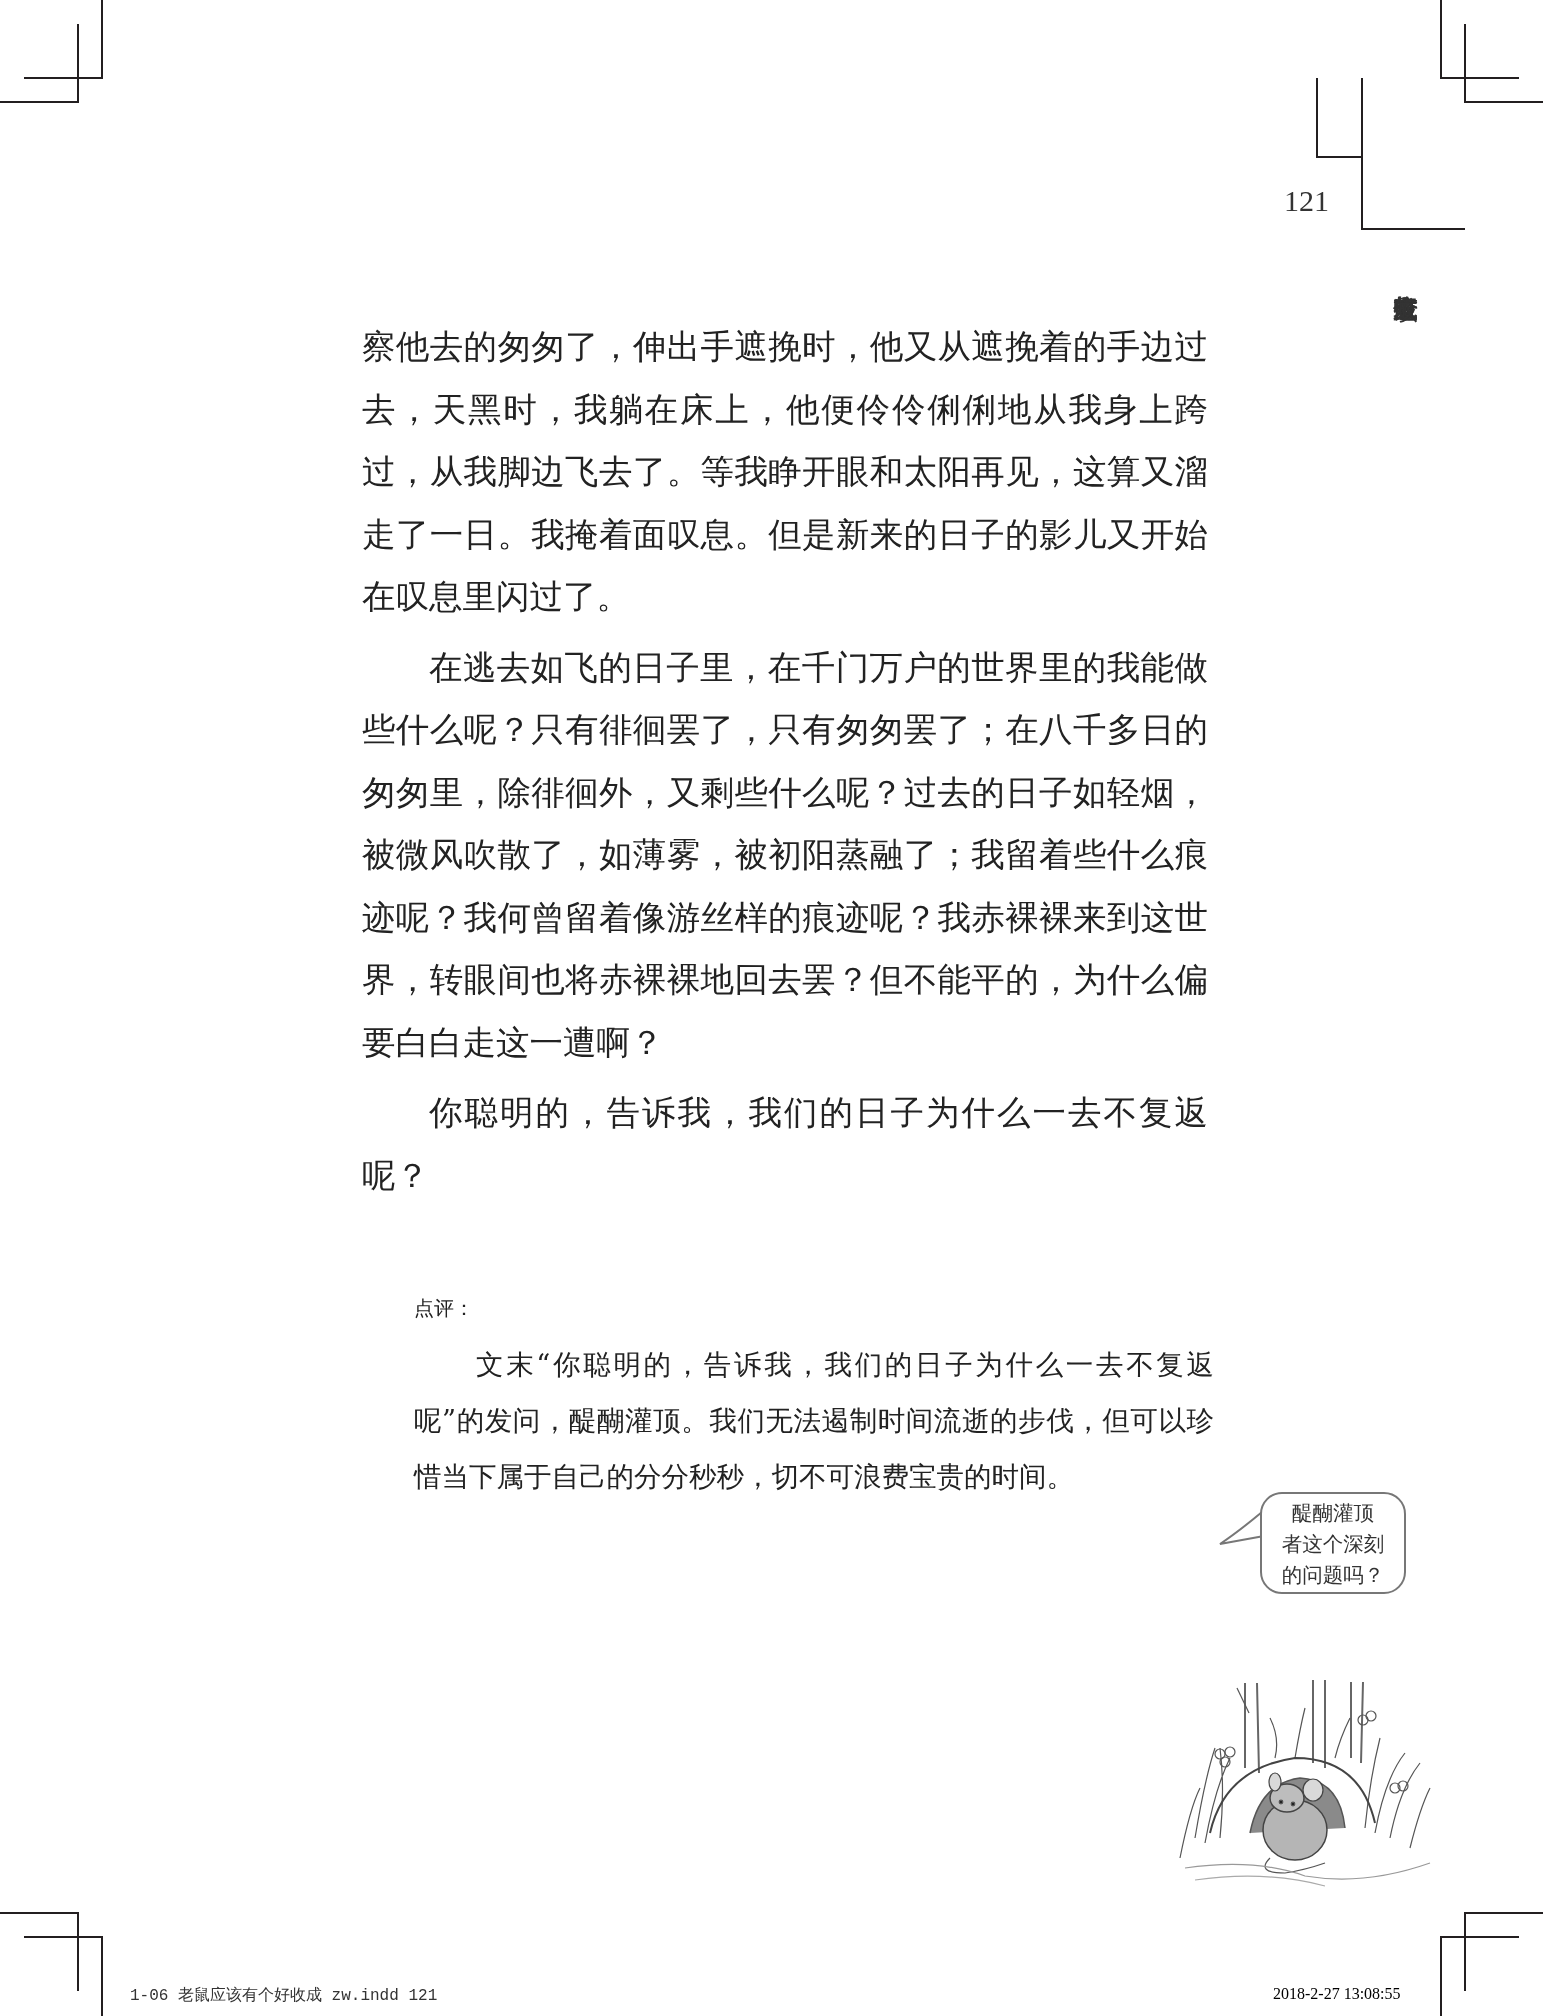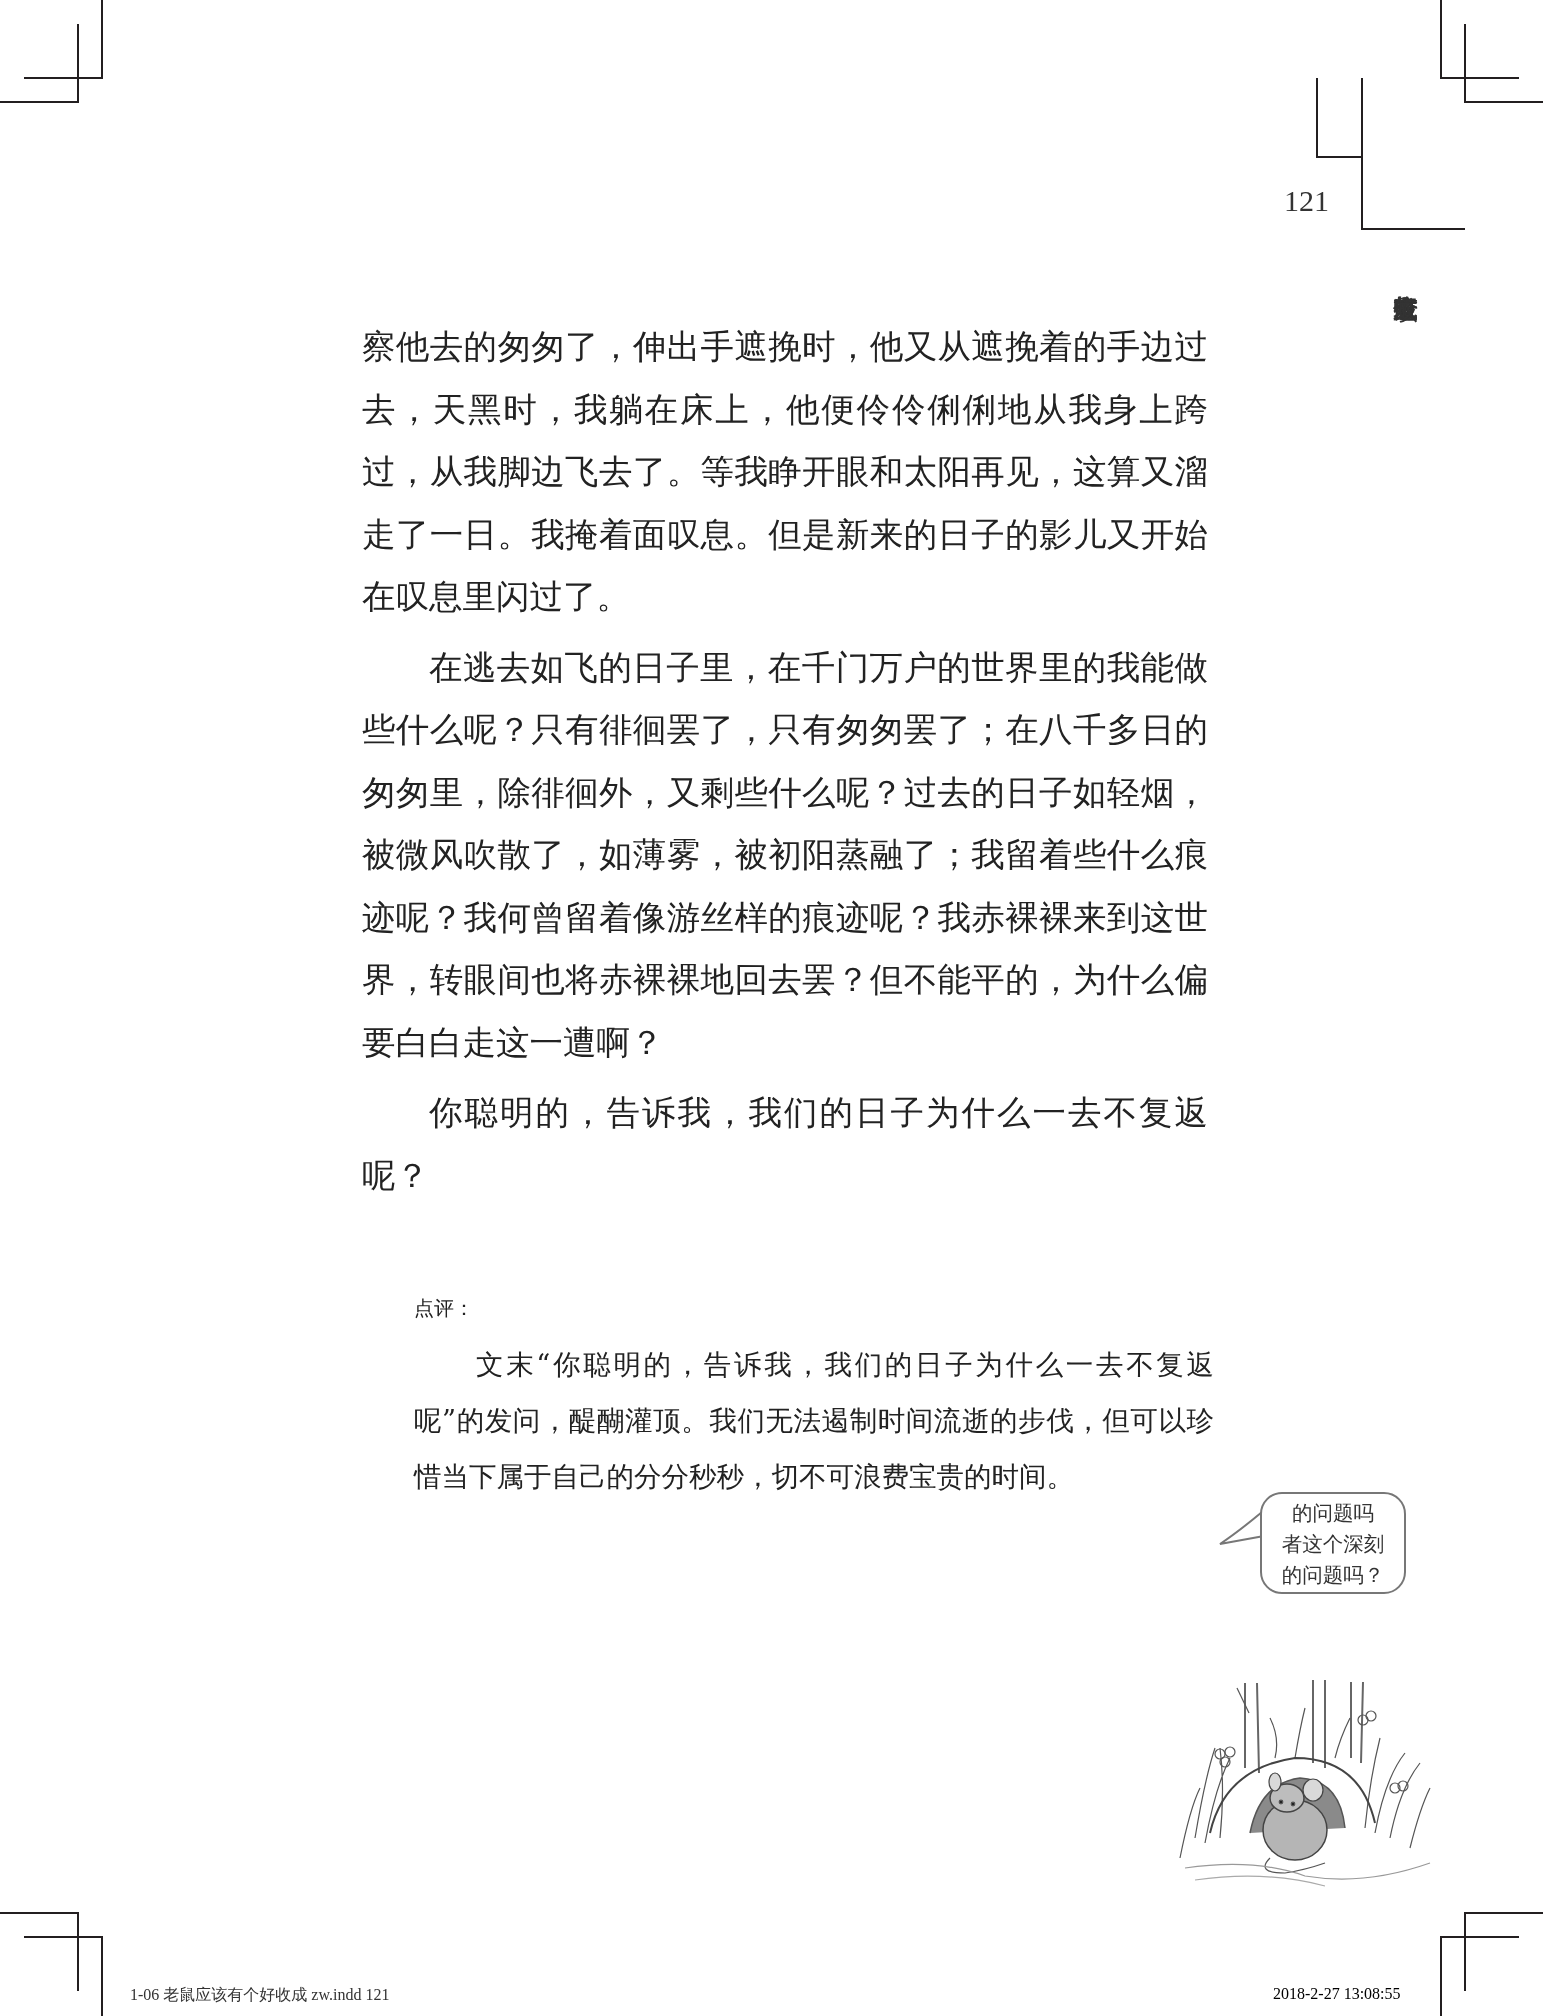--- a/index.html
+++ b/index.html
@@ -23,21 +23,21 @@
              text-align: justify; }
   .comment p { margin: 0; }
   .comment p.indent { text-indent: 62px; }
   .comment .heading { font-size: 20px; margin-bottom: 0px; }
   .bubble { position: absolute; left: 1260px; top: 1492px; width: 146px; height: 102px;
             border: 2px solid #777; border-radius: 22px; background: #fff;
             font-family: "DejaVu Serif", serif; font-size: 20.5px; line-height: 31px;
             color: #333; text-align: center; padding-top: 4px; box-sizing: border-box; }
   .bubble-tail { position: absolute; left: 1218px; top: 1510px; }
   .illustration { position: absolute; left: 1175px; top: 1658px; width: 262px; height: 232px; }
-  .footer-left { position: absolute; left: 130px; top: 1985px; font-family: Liberation Serif, serif;
+  .footer-left { position: absolute; left: 130px; top: 1985px; font-family: Liberation Mono, monospace;
                  font-size: 16px; color: #333; }
   .footer-right { position: absolute; left: 1273px; top: 1985px; font-family: "Liberation Serif", serif;
                   font-size: 16px; color: #000000; }
 </style>
 </head>
 <body>
 
 <div>
   <div class="line v" style="left:101px; top:0; height:79px;"></div>
   <div class="line h" style="left:24px; top:77px; width:79px;"></div>
@@ -84,21 +84,21 @@
 
 <div class="comment">
   <p class="heading">点评：</p>
   <p class="indent">文末“你聪明的，告诉我，我们的日子为什么一去不复返呢”的发问，醍醐灌顶。我们无法遏制时间流逝的步伐，但可以珍惜当下属于自己的分分秒秒，切不可浪费宝贵的时间。</p>
 </div>
 
 <svg class="bubble-tail" width="50" height="40" viewBox="0 0 50 40">
   <path d="M44 2 Q20 22 2 34 Q24 30 46 26" fill="#ffffff" stroke="#777" stroke-width="2"></path>
 </svg>
 <div class="bubble">
-  <div>的问题吗</div>
+  <div>醍醐灌顶</div>
   <div>者这个深刻</div>
   <div>的问题吗？</div>
 </div>
 
 <svg class="illustration" viewBox="0 0 262 232">
   <g stroke="#555" fill="none" stroke-width="1.2">
 
     <path d="M70 25 L70 110 M82 25 L84 115" stroke="#666" stroke-width="2"></path>
     <path d="M62 30 L74 55"></path>
     <path d="M138 22 L138 105 M150 22 L150 110" stroke="#666" stroke-width="2"></path>

